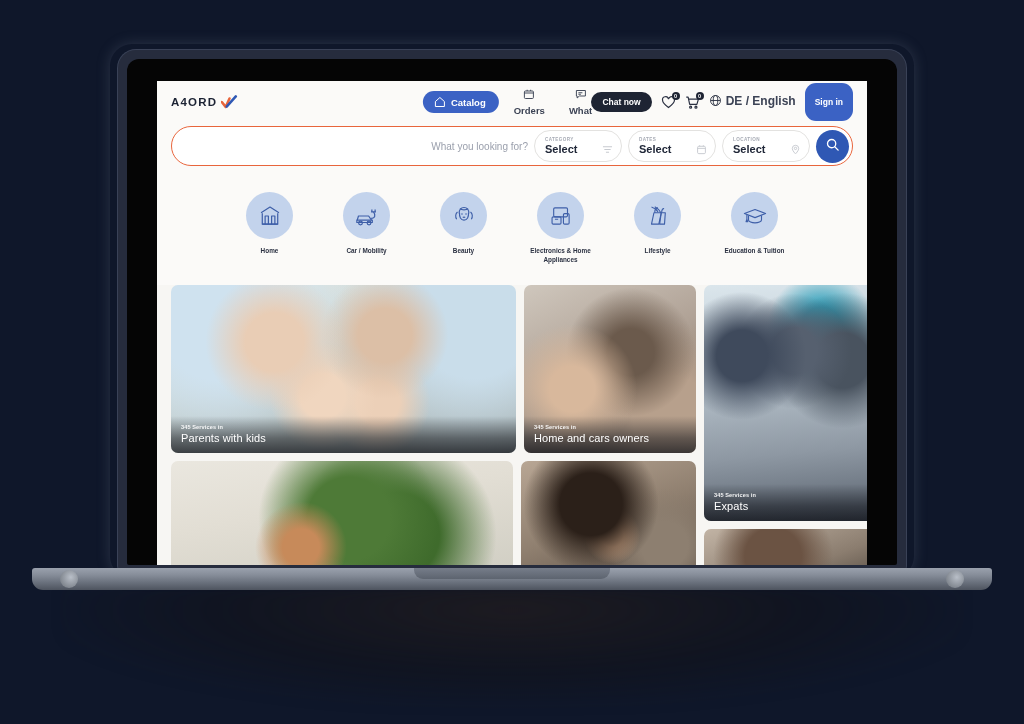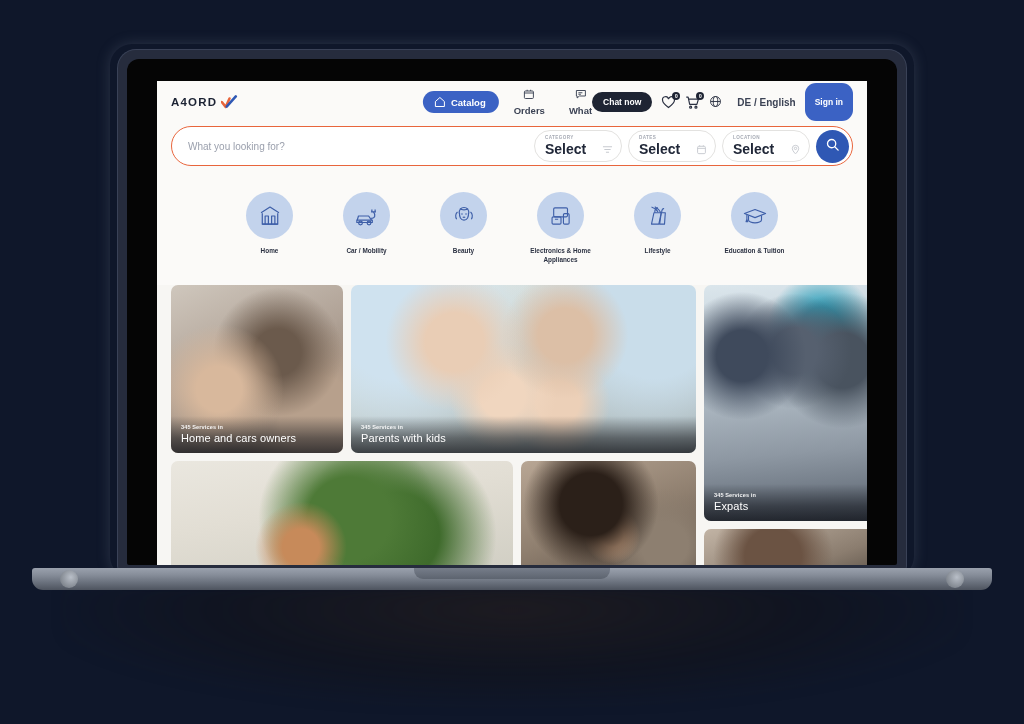--- a/index.html
+++ b/index.html
@@ -128,51 +128,52 @@
   .icon-badge-wrap svg { width: 15px; height: 15px; display: block; }
   .badge {
     position: absolute; top: -3px; right: -4px;
     min-width: 8px; height: 8px;
     background: #1e2433; color: #fff;
     border-radius: 50%;
     font-size: 5.5px; line-height: 8px; text-align: center;
     font-weight: bold;
     padding: 0 1px;
   }
-  .lang { display: flex; align-items: center; gap: 15px; color: #3c4355; font-size: 10px; font-weight: bold; }
+  .lang { display: flex; align-items: flex-start; gap: 4px; color: #3c4355; font-size: 12px; font-weight: bold; }
 
   
   .search-zone { background: #fbfaf8; padding: 3px 14px 14px; }
   .search-pill {
     display: flex; align-items: center;
     background: #ffffff;
     border: 1.6px solid #e8653c;
     border-radius: 22px;
     height: 40px;
     padding: 0 3px 0 16px;
     gap: 6px;
   }
   .search-input {
     flex: 1 1 auto; border: none; outline: none;
     background: transparent;
     font-size: 10px; color: #2b3142;
     font-family: "Liberation Sans", sans-serif;
+    text-align: right;
   }
   .search-input::placeholder { color: #9ba0ad; }
   .sel-box {
     display: flex; align-items: center; justify-content: space-between;
     border: 1px solid #e3e2e0;
     border-radius: 17px;
     height: 32px; width: 88px;
     padding: 0 8px 0 10px;
     background: #fff;
   }
   .sel-lines { display: flex; flex-direction: column; gap: 1px; }
   .sel-label { font-size: 4.6px; letter-spacing: 0.4px; color: #a7abb5; font-weight: bold; }
-  .sel-value { font-size: 14px; color: #202738; font-weight: bold; }
+  .sel-value { font-size: 11px; color: #202738; font-weight: bold; }
   .sel-ic { width: 11px; height: 11px; opacity: .55; }
   .search-go {
     width: 33px; height: 33px; flex: 0 0 33px;
     background: #2f58b4; border-radius: 50%;
     display: flex; align-items: center; justify-content: center;
     border: none;
   }
 
   
   .cats {
@@ -483,31 +484,31 @@
 Tuition</div>
           </div>
         </div>
 
         <div class="grid-wrap">
           <div class="grid-row">
 
             <div class="col-left">
               <div class="grid-row" style="margin-bottom:0">
 
+                <div class="card c-parents ph-parents">
+                  <div class="card-overlay">
+                    <div class="card-kicker">345 Services in</div>
+                    <div class="card-title">Parents with kids</div>
+                  </div>
+                </div>
+
                 <div class="card c-home ph-home">
                   <div class="card-overlay">
                     <div class="card-kicker">345 Services in</div>
                     <div class="card-title">Home and cars owners</div>
-                  </div>
-                </div>
-
-                <div class="card c-parents ph-parents">
-                  <div class="card-overlay">
-                    <div class="card-kicker">345 Services in</div>
-                    <div class="card-title">Parents with kids</div>
                   </div>
                 </div>
               </div>
 
               <div class="grid-row" style="margin-bottom:0">
                 <div class="card c-travel ph-travel"></div>
                 <div class="card c-pets ph-pets"></div>
               </div>
             </div>
 

